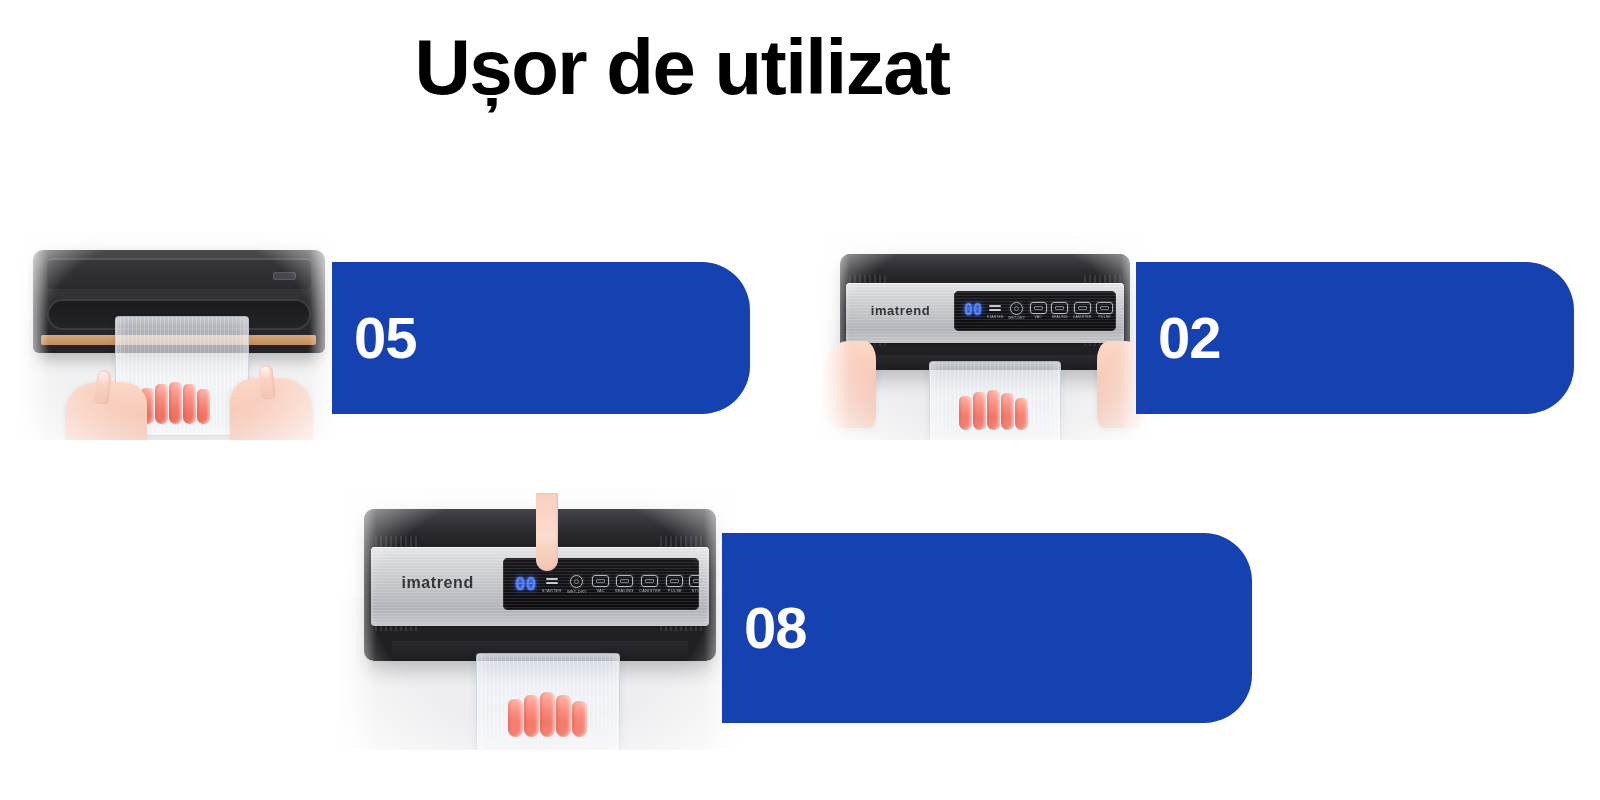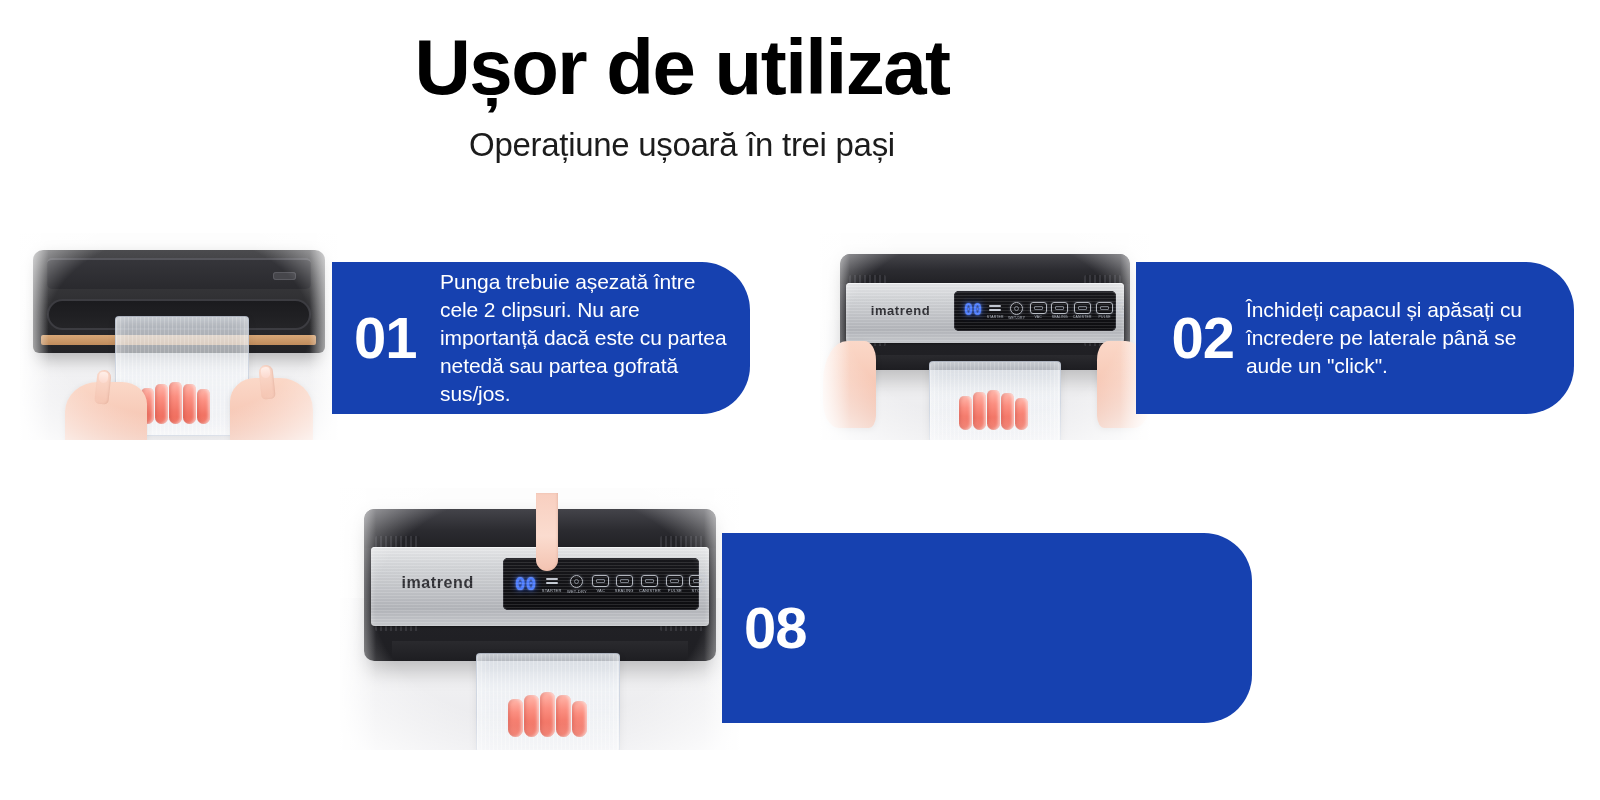--- a/index.html
+++ b/index.html
@@ -42,21 +42,21 @@
   
   #step1 { left: 0; top: 230px; width: 760px; height: 215px; }
   #step1 .photo { left: 20px; top: 3px; width: 318px; height: 207px; }
   #step1 .card  { left: 332px; top: 32px; width: 418px; height: 152px; padding: 0 18px 0 22px; gap: 14px; }
   #step1 .step-num { width: 72px; text-align: left; }
 
   
   #step2 { left: 820px; top: 230px; width: 780px; height: 215px; }
   #step2 .photo { left: 0px; top: 3px; width: 330px; height: 207px; }
   #step2 .card  { left: 316px; top: 32px; width: 438px; height: 152px; padding: 0 18px 0 22px; gap: 12px; }
-  #step2 .step-num { width: 76px; text-align: right; }
+  #step2 .step-num { width: 76px; text-align: left; }
 
   
   #step3 { left: 340px; top: 488px; width: 1000px; height: 270px; }
   #step3 .photo { left: 0px; top: 0px; width: 400px; height: 262px; }
   #step3 .card  { left: 382px; top: 45px; width: 530px; height: 190px; padding: 0 18px 0 22px; gap: 14px; }
   #step3 .step-num { width: 82px; text-align: left; }
 
   
   .scene { position: absolute; inset: 0; background: #fdfdfd; }
   .table-bg {
@@ -225,21 +225,20 @@
       linear-gradient(90deg, rgba(255,255,255,.9) 0%, rgba(255,255,255,0) 9%, rgba(255,255,255,0) 91%, rgba(255,255,255,.9) 100%);
   }
 </style>
 </head>
 <body>
 
 <div class="page">
 
   <div class="header">
     <div class="title">Ușor de utilizat</div>
-    <div class="subtitle">Operațiune ușoară în trei pași</div>
   </div>
 
   <div class="step" id="step1">
 
     <div class="photo">
       <div class="scene">
         <div class="table-bg"></div>
 
         <div class="mach open-body">
           <div class="open-lid"></div>
@@ -265,22 +264,21 @@
         <div class="hand" style="right:8%; top:70%; width:26%; height:38%; border-radius:30% 40% 16% 12%;"></div>
         <div class="finger" style="right:20%; top:64%; width:14px; height:34px; transform:rotate(-6deg);">
           <div class="nail" style="left:2px; top:2px;"></div>
         </div>
 
         <div class="soft-fade"></div>
       </div>
     </div>
 
     <div class="card card-r">
-      <div class="step-num">01</div>
-      <div class="step-text">Punga trebuie așezată între cele 2 clipsuri. Nu are importanță dacă este cu partea netedă sau partea gofrată sus/jos.</div>
+      <div class="step-num">05</div>
     </div>
   </div>
 
   <div class="step" id="step2">
 
     <div class="photo">
       <div class="scene">
         <div class="table-bg"></div>
 
         <div class="mach closed-body">
@@ -340,21 +338,20 @@
 
         <div class="hand" style="left:1%; top:52%; width:16%; height:42%; border-radius:46% 22% 14% 30%;"></div>
         <div class="hand" style="right:0%; top:52%; width:16%; height:42%; border-radius:22% 46% 30% 14%;"></div>
 
         <div class="soft-fade"></div>
       </div>
     </div>
 
     <div class="card card-r">
       <div class="step-num">02</div>
-      <div class="step-text">Închideți capacul și apăsați cu încredere pe laterale până se aude un "click".</div>
     </div>
   </div>
 
   <div class="step" id="step3">
 
     <div class="photo">
       <div class="scene">
         <div class="table-bg"></div>
 
         <div class="mach closed-body" style="top:8%; height:58%;">

